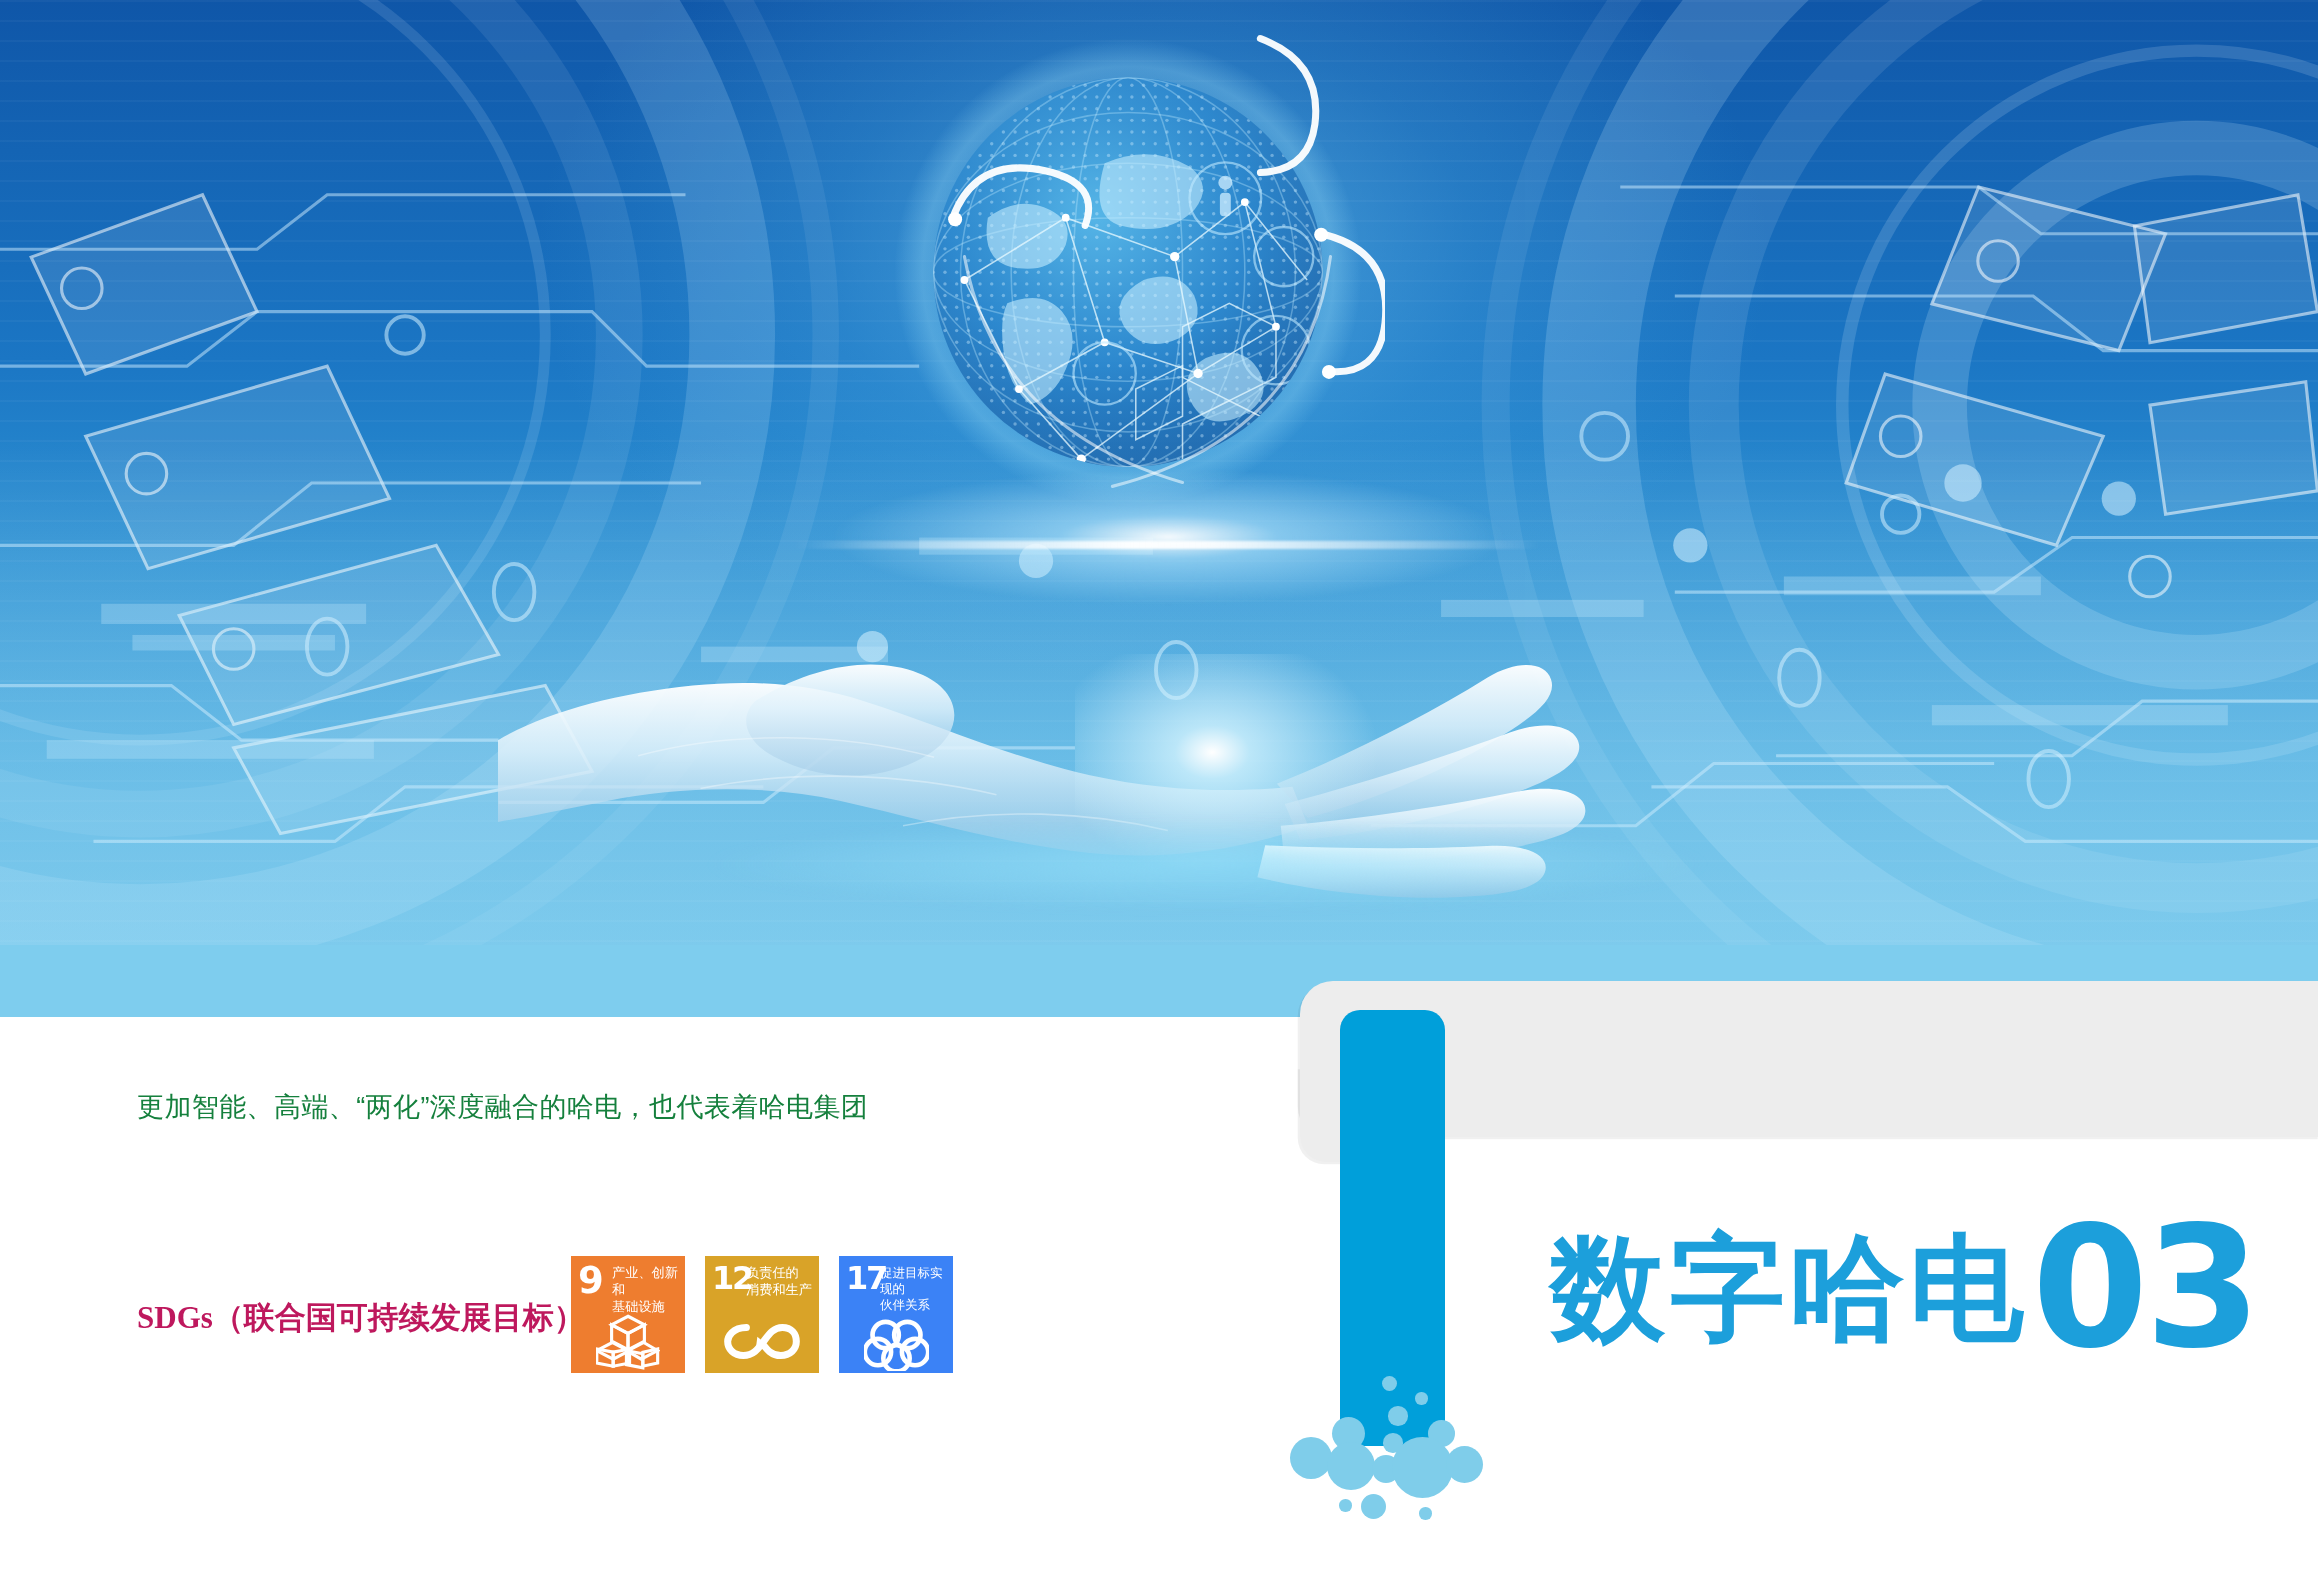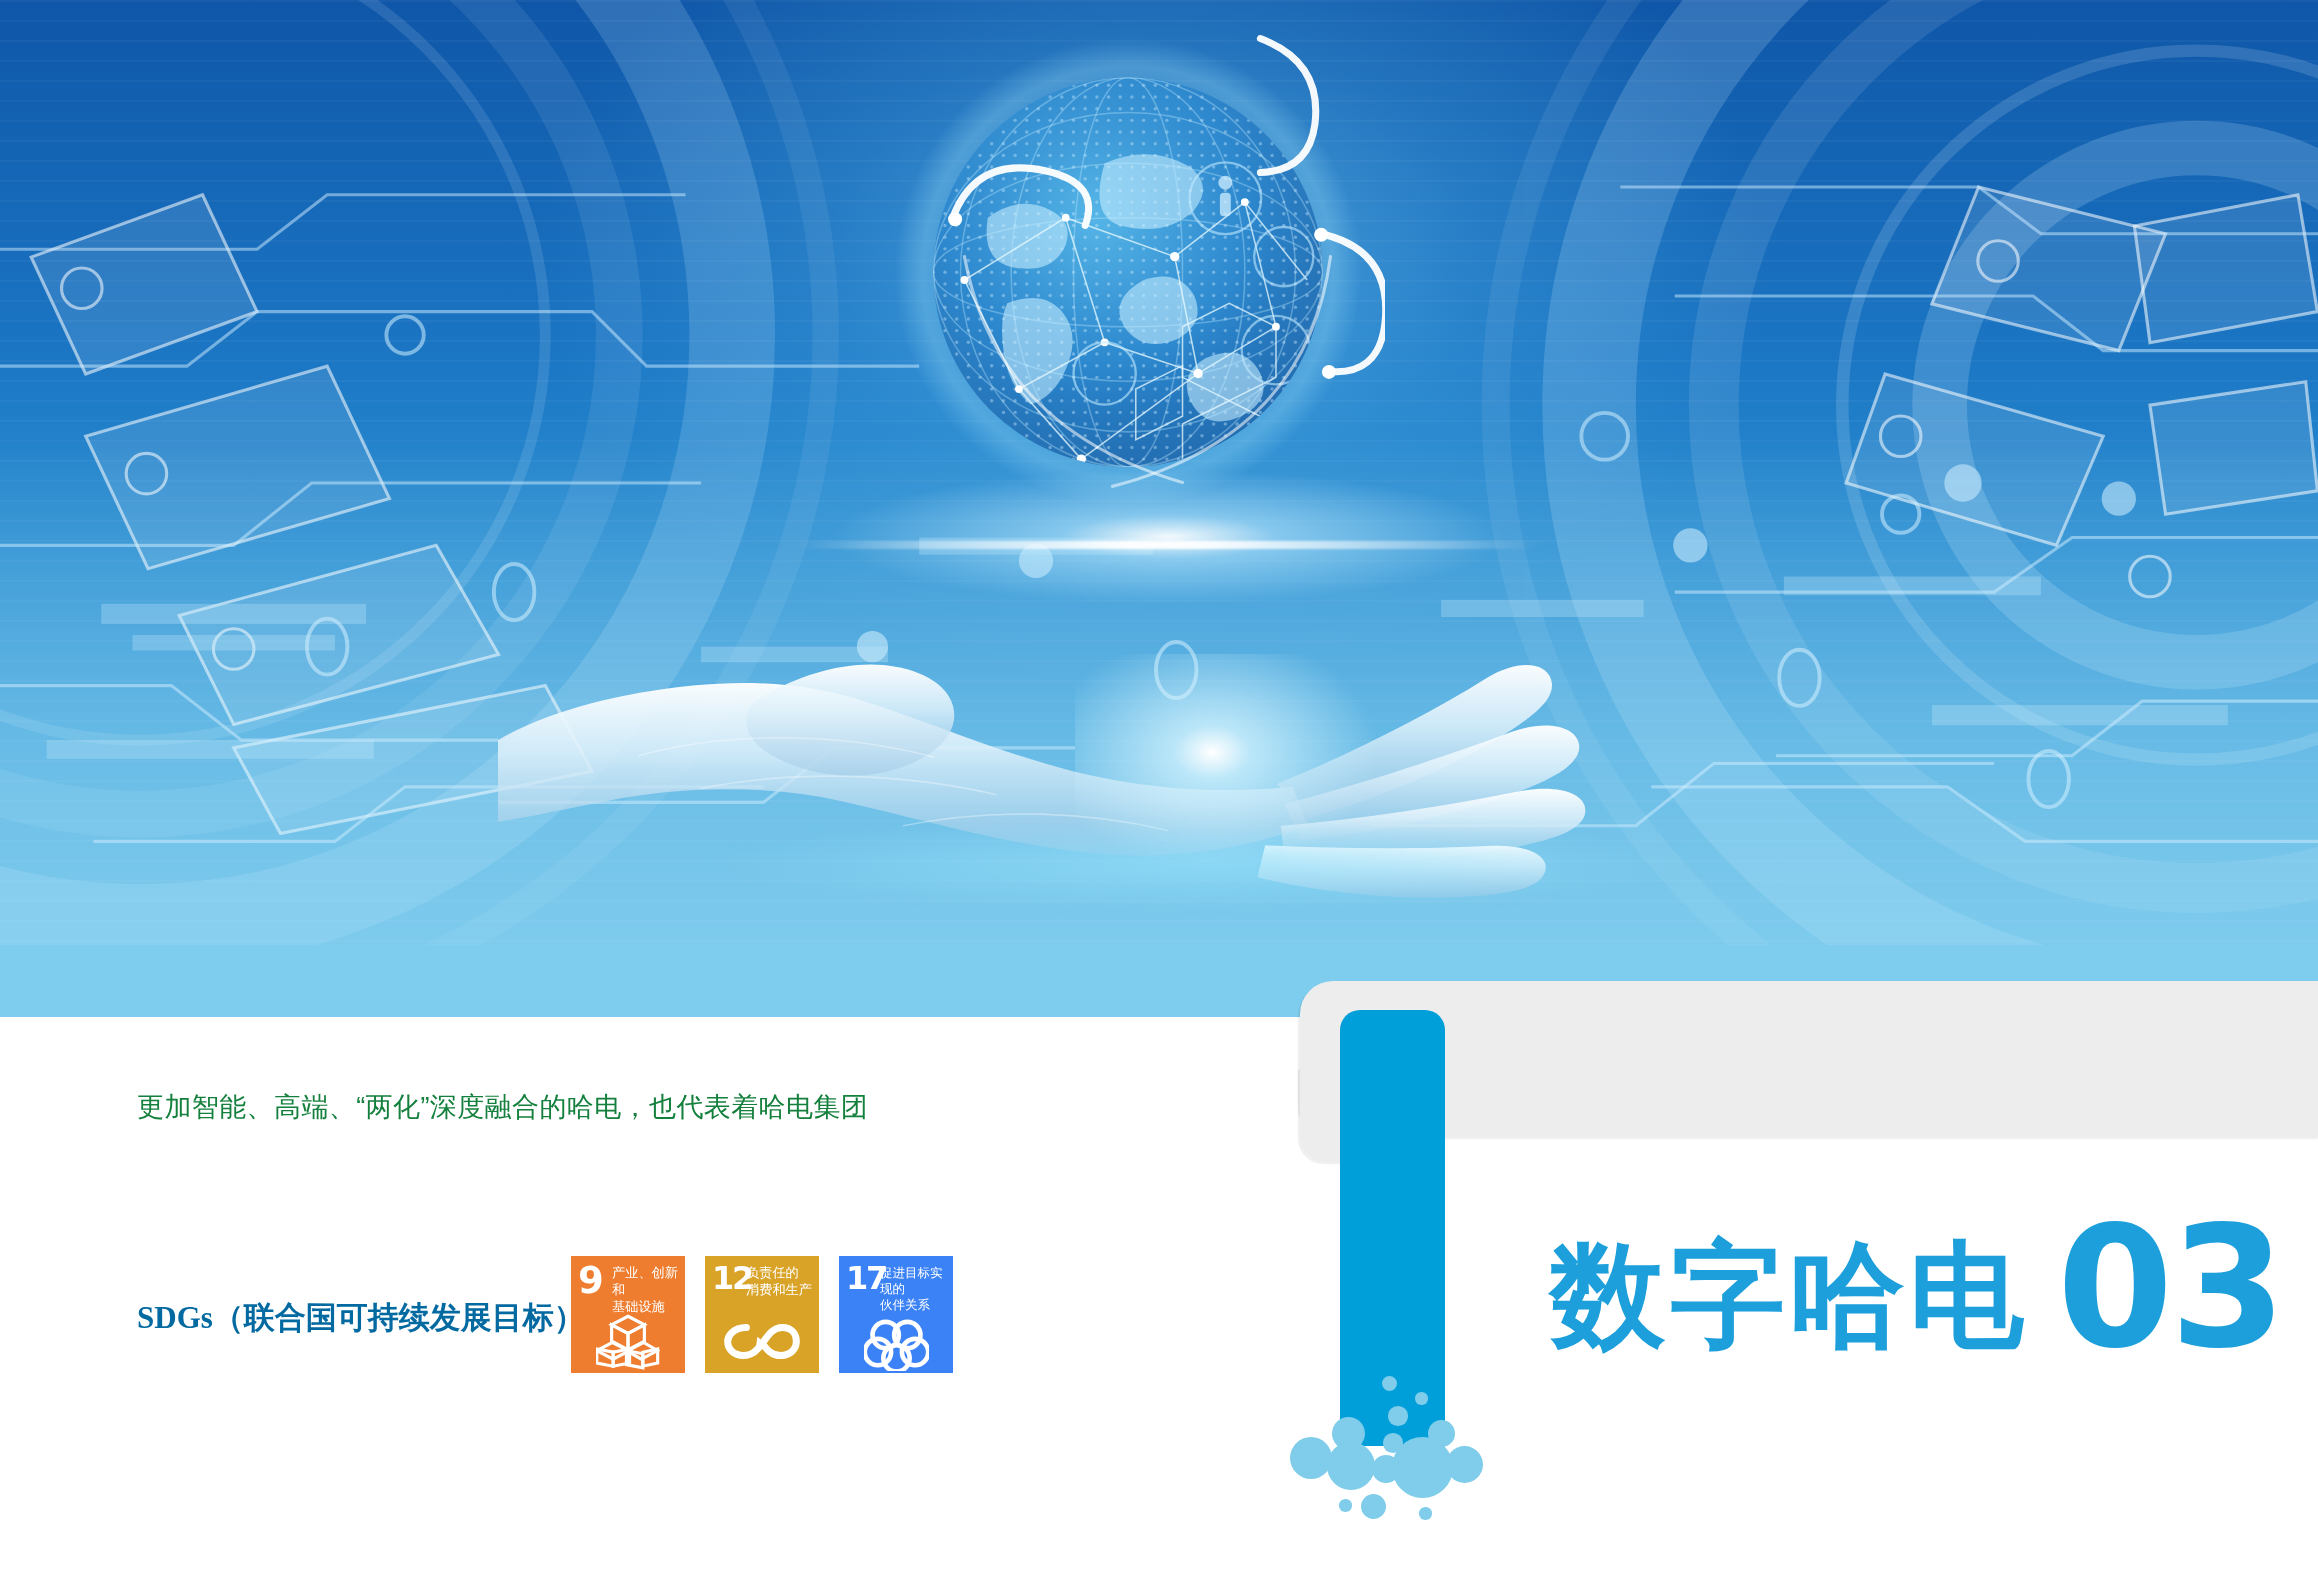--- a/index.html
+++ b/index.html
@@ -64,21 +64,21 @@
   .bubble{position:absolute;border-radius:50%;background:#7FCDEA;}
 
   
   #body-copy{
     position:absolute;left:137px;top:1084px;width:857px;
     color:#15803d;font-size:27px;line-height:1.72;letter-spacing:0.4px;
     font-family:"Liberation Sans","DejaVu Sans",sans-serif;
   }
   #sdg-label{
     position:absolute;left:137px;top:1297px;
-    color:#0369a1;font-size:31px;font-weight:bold;letter-spacing:0px;
+    color:#be185d;font-size:31px;font-weight:bold;letter-spacing:0px;
     font-family:"Liberation Serif","DejaVu Serif",serif;
   }
   #sdg-label .sdg-cn{font-family:"Liberation Sans","DejaVu Sans",sans-serif;}
 
   
   #sdg-tiles{position:absolute;left:571px;top:1256px;display:flex;gap:20px;}
   .sdg-tile{
     width:114px;height:117px;position:relative;color:#fff;overflow:hidden;
   }
   .sdg-num{
@@ -89,21 +89,21 @@
   .sdg-txt{
     position:absolute;left:41px;top:9.3px;right:3.9px;
     font-size:13.2px;line-height:1.28;font-weight:400;
     font-family:"Liberation Sans","DejaVu Sans",sans-serif;
   }
   .sdg-tile.w17 .sdg-txt{left:41px;font-size:12.5px;}
   .sdg-glyph{position:absolute;left:0;right:0;top:56px;height:59px;display:flex;align-items:center;justify-content:center;}
 
   
   #title-row{
-    position:absolute;left:1550px;top:1223px;display:flex;align-items:flex-end;color:#1C9FDB;gap:25px;
+    position:absolute;left:1550px;top:1223px;display:flex;align-items:center;color:#1C9FDB;
   }
   #title-cn{
     font-size:115px;font-weight:bold;line-height:1;letter-spacing:4.7px;
     font-family:"DejaVu Sans","Liberation Sans",sans-serif;
   }
   #title-num{
     font-size:167px;font-weight:bold;line-height:.78;margin-left:3.1px;letter-spacing:-3.1px;
     font-family:"DejaVu Sans","Liberation Sans",sans-serif;
   }
 </style>

